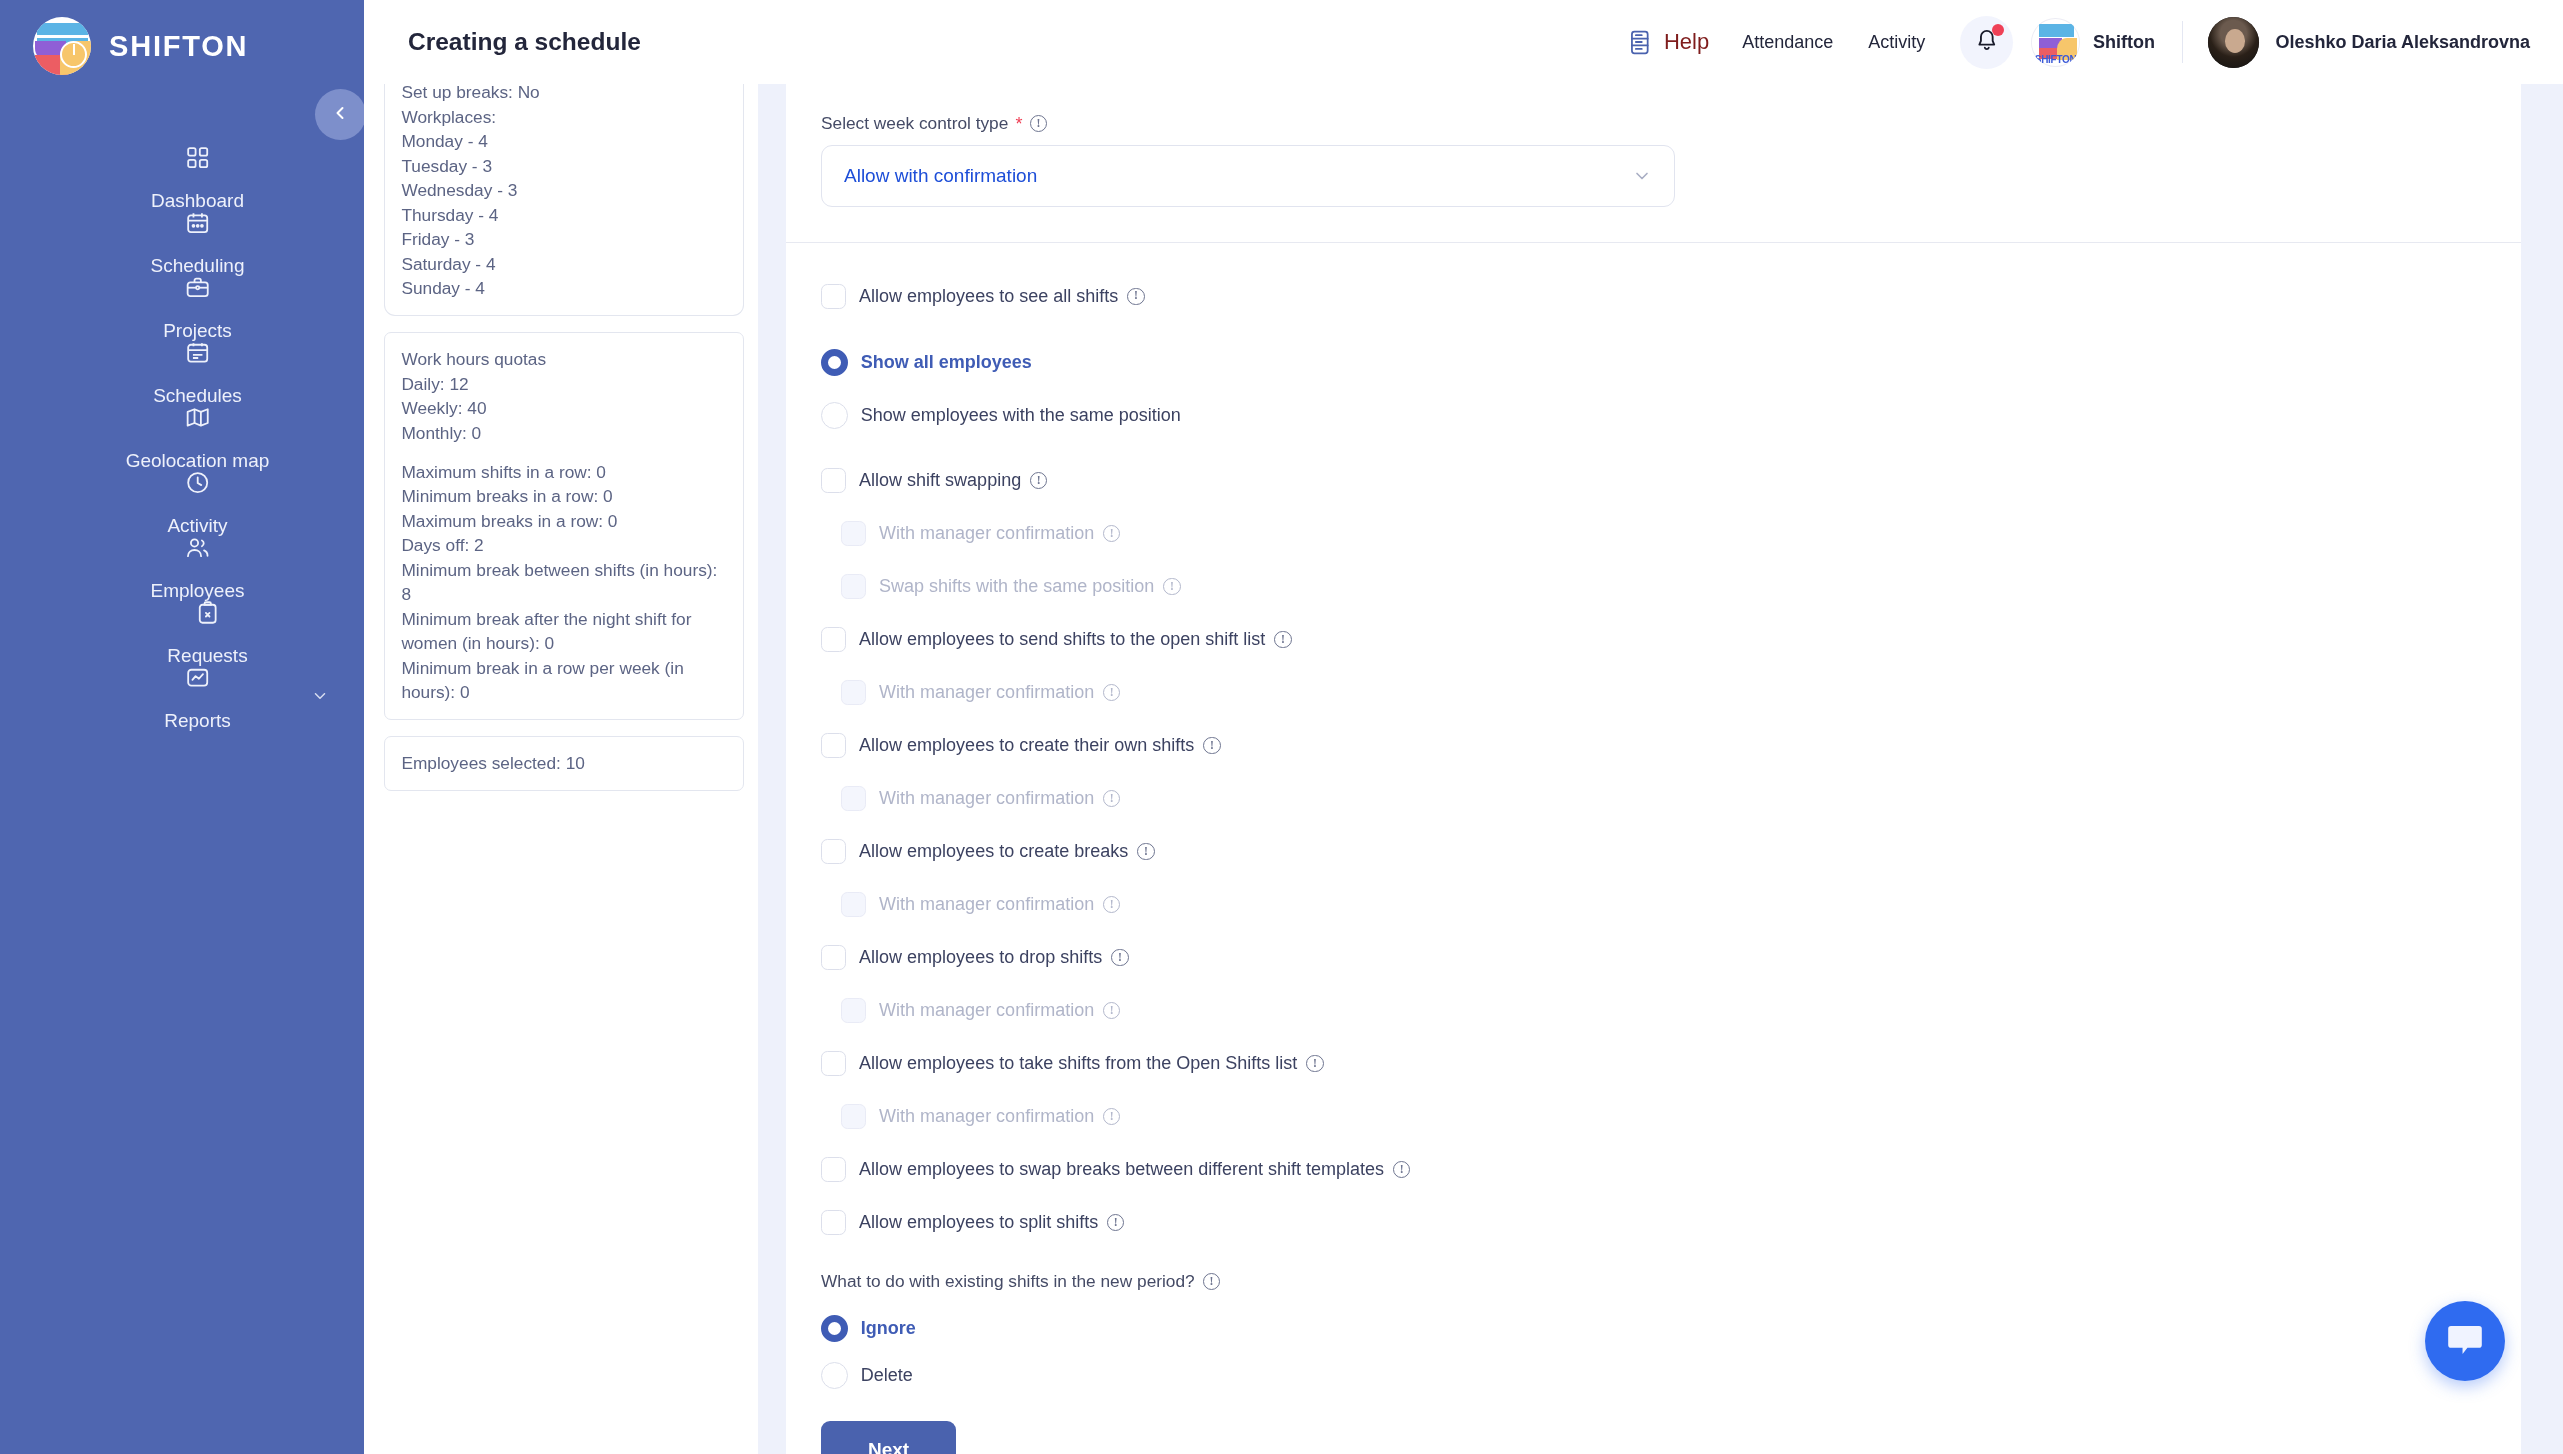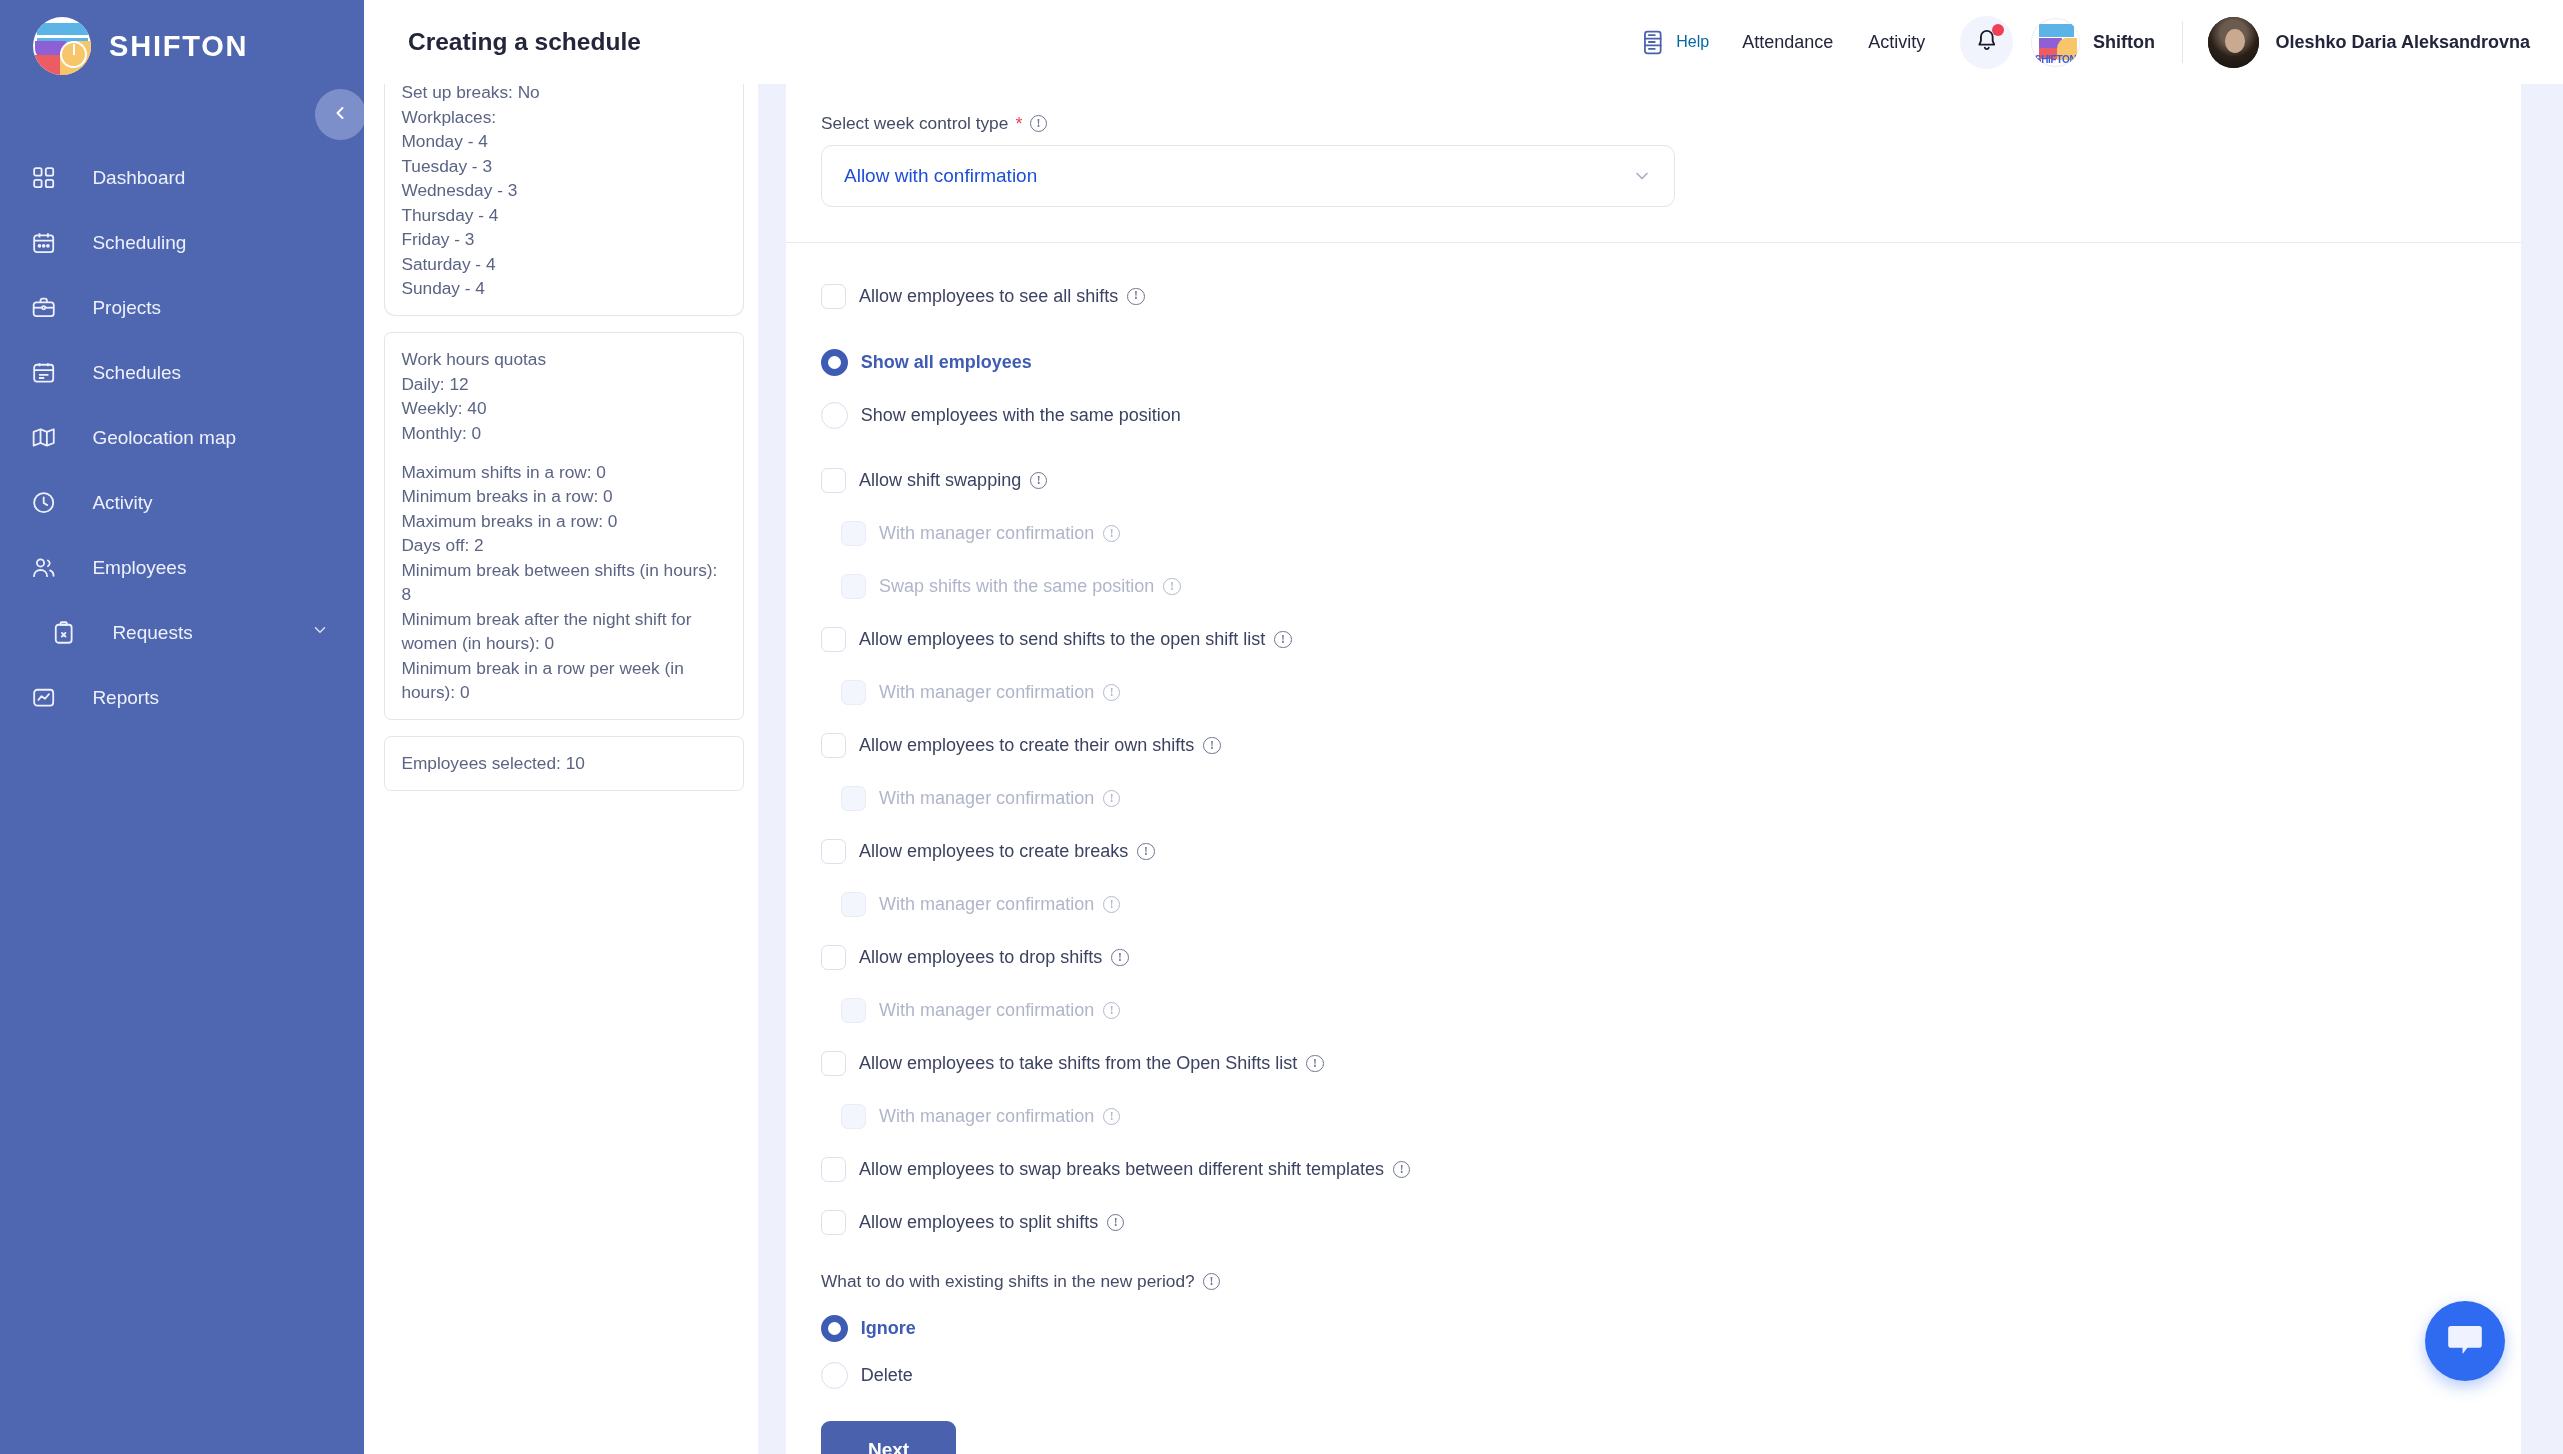--- a/index.html
+++ b/index.html
@@ -39,23 +39,23 @@
   }
   .collapse-btn {
     position: absolute; right: -1.8px; top: 89px;
     width: 51px; height: 51px; border-radius: 25.4px;
     background: #7d8fcb; display: flex; align-items: center; justify-content: center;
     cursor: pointer;
   }
   .collapse-btn svg { width: 20px; height: 20px; }
   .nav { margin-top: 69px; }
   .nav-item {
-    display: flex; align-items: center; gap: 36px;
+    display: flex; align-items: center; gap: 20px;
     height: 65px; padding-left: 31px; cursor: pointer;
-    color: #eef1fb; font-size: 19px;
+    color: #eef1fb; font-size: 19px; flex-direction: column;
   }
   .nav-item.sub { padding-left: 51px; }
   .nav-item .ni-icon { width: 25.4px; height: 25.4px; flex: 0 0 25.4px; display:flex; align-items:center; justify-content:center; }
   .nav-item .ni-icon svg { width: 25.4px; height: 25.4px; }
   .nav-item .ni-chev { margin-left: auto; margin-right: 35px; opacity:.85; }
   .nav-item .ni-chev svg { width: 18px; height: 18px; }
 
   
   .shell { flex: 1 1 auto; height: 1454px; background: #eef1fb; position: relative; display: flex; flex-direction: column; }
 
@@ -319,21 +319,21 @@
       <div class="page-title">Creating a schedule</div>
       <div class="top-right">
 
         <div class="help-box">
           <span class="help-icon">
             <svg viewBox="0 0 24 26" fill="none" stroke="#4a62ae" stroke-width="1.8" stroke-linecap="round">
                 <rect x="4" y="2" width="16" height="22" rx="2.5"></rect>
                 <path d="M4 9h16M4 16h16M8 5.5h6M8 12.5h6M8 19.5h6"></path>
               </svg>
           </span>
-          <span style="font-size:16px;color:#0369a1;">Help</span>
+          <span style="font-size:22px;color:#7f1d1d;">Help</span>
         </div>
 
         <div class="top-link">Attendance</div>
         <div class="top-link">Activity</div>
 
         <div class="bell-wrap">
           <span>
             <svg viewBox="0 0 24 26" fill="none" stroke="#181a2a" stroke-width="1.9" stroke-linecap="round" stroke-linejoin="round">
                 <path d="M12 3a6 6 0 0 0-6 6v4.2L4.4 17h15.2L18 13.2V9a6 6 0 0 0-6-6z"></path>
                 <path d="M10 20.2a2.1 2.1 0 0 0 4 0"></path>

